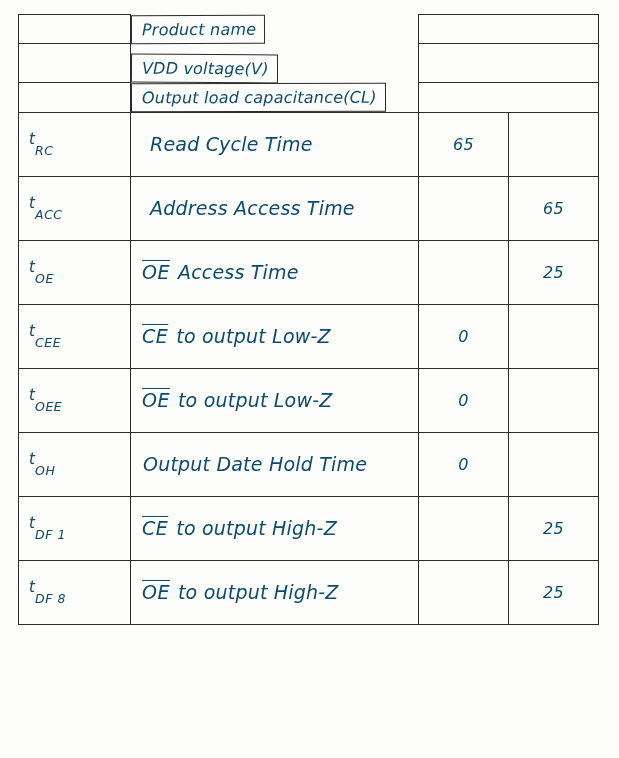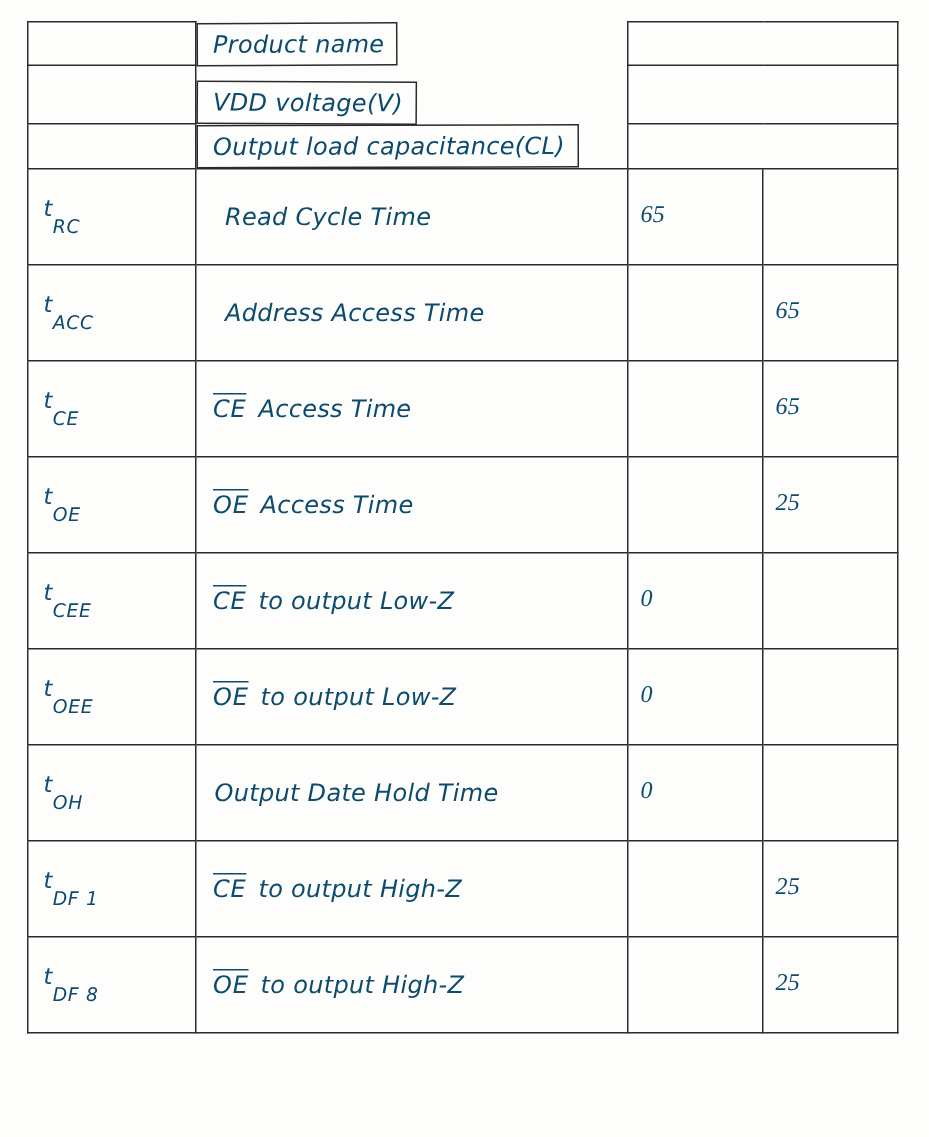--- a/index.html
+++ b/index.html
@@ -81,28 +81,28 @@
 
   tr.body td {
     height: 55px;
   }
   tr.body td.sym {
     font-size: 17px;
     padding-left: 10px;
     white-space: nowrap;
   }
   tr.body td.par {
-    font-size: 16px;
+    font-size: 19px;
     padding-left: 10px;
   }
   tr.body td.min,
   tr.body td.max {
+    text-align: center;
     font-size: 16px;
     font-style: italic;
-    font-family: Liberation Serif, serif;
   }
 
   
   .sub {
     font-size: 12.5px;
     vertical-align: sub;
     letter-spacing: 0.5px;
   }
   .lead {
     font-size: 15px;
@@ -165,26 +165,20 @@
           <td class="max"></td>
         </tr>
 
         <tr class="body">
           <td class="sym"><span class="lead">t</span><span class="sub">ACC</span></td>
           <td class="par"><span class="ovl"></span><span class="gap"></span><span>Address Access Time</span></td>
           <td class="min"></td>
           <td class="max">65</td>
         </tr>
 
-        <tr class="body">
-          <td class="sym"><span class="lead">t</span><span class="sub">CE</span></td>
-          <td class="par"><span class="ovl">CE</span><span class="gap"></span><span>Access Time</span></td>
-          <td class="min"></td>
-          <td class="max">65</td>
-        </tr>
 
         <tr class="body">
           <td class="sym"><span class="lead">t</span><span class="sub">OE</span></td>
           <td class="par"><span class="ovl">OE</span><span class="gap"></span><span>Access Time</span></td>
           <td class="min"></td>
           <td class="max">25</td>
         </tr>
 
         <tr class="body">
           <td class="sym"><span class="lead">t</span><span class="sub">CEE</span></td>

